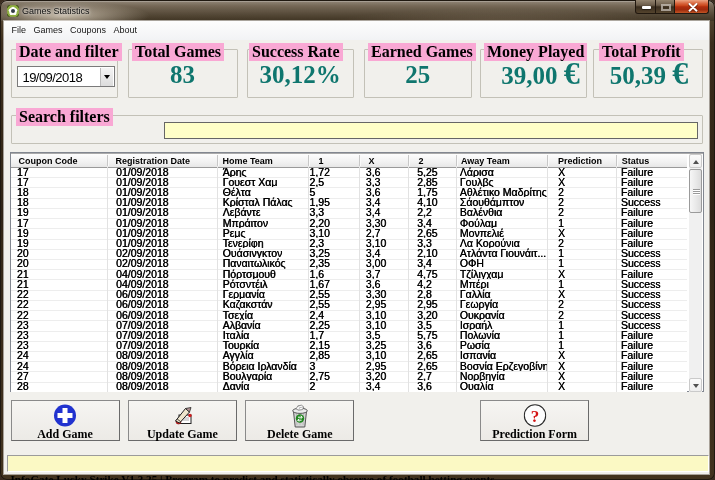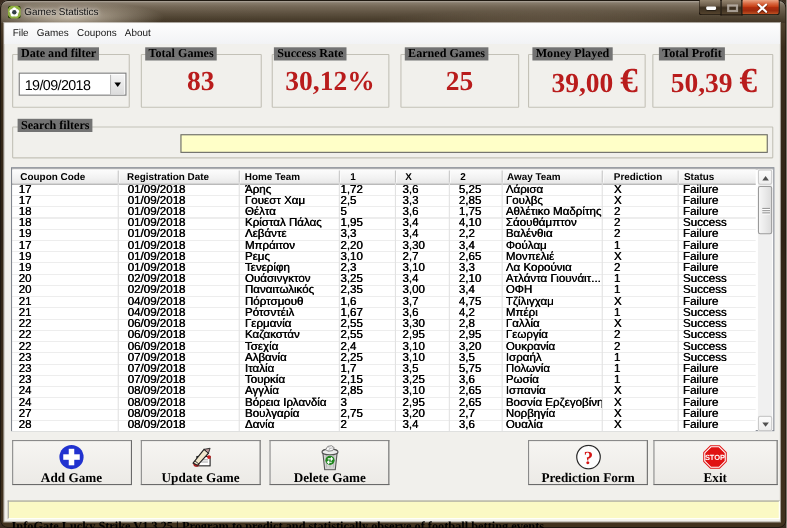--- a/index.html
+++ b/index.html
@@ -35,22 +35,22 @@
 
 
 #client { left:4px; top:21px; width:705px; height:453px; background:#f1f0ec; box-shadow:0 0 0 1px rgba(255,255,255,0.55); }
 
 
 #menubar { left:0; top:0; width:705px; height:19px; background:linear-gradient(180deg,#fdfdfd,#f2f3f5); font-size:9px; color:#151515; }
 #menubar span { position:absolute; top:3.5px; }
 
 
 .gb { position:absolute; border:1px solid #c3c1b7; border-radius:1px; }
-.gb-label { position:absolute; background:#737373; padding:0 3px; font-family:"Liberation Serif",serif; font-weight:bold; font-size:11px; color:#000; white-space:nowrap; }
-.bigval { position:absolute; font-family:"Liberation Serif",serif; font-weight:bold; font-size:25px; line-height:25px; color:#b91c1c; text-align:center; }
+.gb-label { position:absolute; background:#f9a8d4; padding:0 3px; font-family:"Liberation Serif",serif; font-weight:bold; font-size:16px; color:#000; white-space:nowrap; }
+.bigval { position:absolute; font-family:"Liberation Serif",serif; font-weight:bold; font-size:25px; line-height:25px; color:#0f766e; text-align:center; }
 .eur { font-size:32px; letter-spacing:0; } 
 
 
 #datecombo { left:13px; top:44.5px; width:98px; height:21.5px; background:#fff; border:1px solid #7a7a7a; font-size:13px; letter-spacing:-0.55px; color:#000; }
 #datecombo .txt { position:absolute; left:4.5px; top:3.5px; }
 #dc-btn { position:absolute; right:1px; top:1px; width:13px; height:18px; background:linear-gradient(180deg,#f4f4f4,#dcdcdc); border-left:1px solid #bbb; }
 .arr-dn { position:absolute; width:0; height:0; border-left:3.5px solid transparent; border-right:3.5px solid transparent; border-top:4px solid #000; }
 
 
 #searchcombo { left:17px; top:100.5px; width:135px; height:17px; background:#ffffc8; border:1px solid #666; font-size:10px; }
@@ -496,25 +496,17 @@
     </svg>
     <div class="lbl">Delete Game</div>
   </div>
   <div class="btn" style="left:476.1px;">
     <svg width="23" height="23" viewBox="0 0 23 23">
       <circle cx="11.5" cy="11.5" r="10.7" fill="#fdfdfd" stroke="#2a2a2a" stroke-width="1.1"></circle>
       <text x="11.5" y="17.5" text-anchor="middle" font-family="Liberation Serif,serif" font-size="17" font-weight="bold" fill="#d41414">?</text>
     </svg>
     <div class="lbl">Prediction Form</div>
   </div>
-  <div class="btn" style="left:589.5px; width:113.5px;">
-    <svg width="23" height="23" viewBox="0 0 23 23">
-      <polygon points="7.2,0.8 15.8,0.8 22.2,7.2 22.2,15.8 15.8,22.2 7.2,22.2 0.8,15.8 0.8,7.2" fill="#e01212"></polygon>
-      <polygon points="7.8,2.2 15.2,2.2 20.8,7.8 20.8,15.2 15.2,20.8 7.8,20.8 2.2,15.2 2.2,7.8" fill="none" stroke="#fff" stroke-width="1"></polygon>
-      <text x="11.5" y="14" text-anchor="middle" font-family="Liberation Sans,sans-serif" font-size="6.8" font-weight="bold" fill="#fff">STOP</text>
-    </svg>
-    <div class="lbl">Exit</div>
-  </div>
 
   <div id="status" class="abs">
       <div>InfoGate Lucky Strike V1.3.25 | Program to predict and statistically observe of football betting events</div>
     </div>
 </div>
 
 </body></html>

